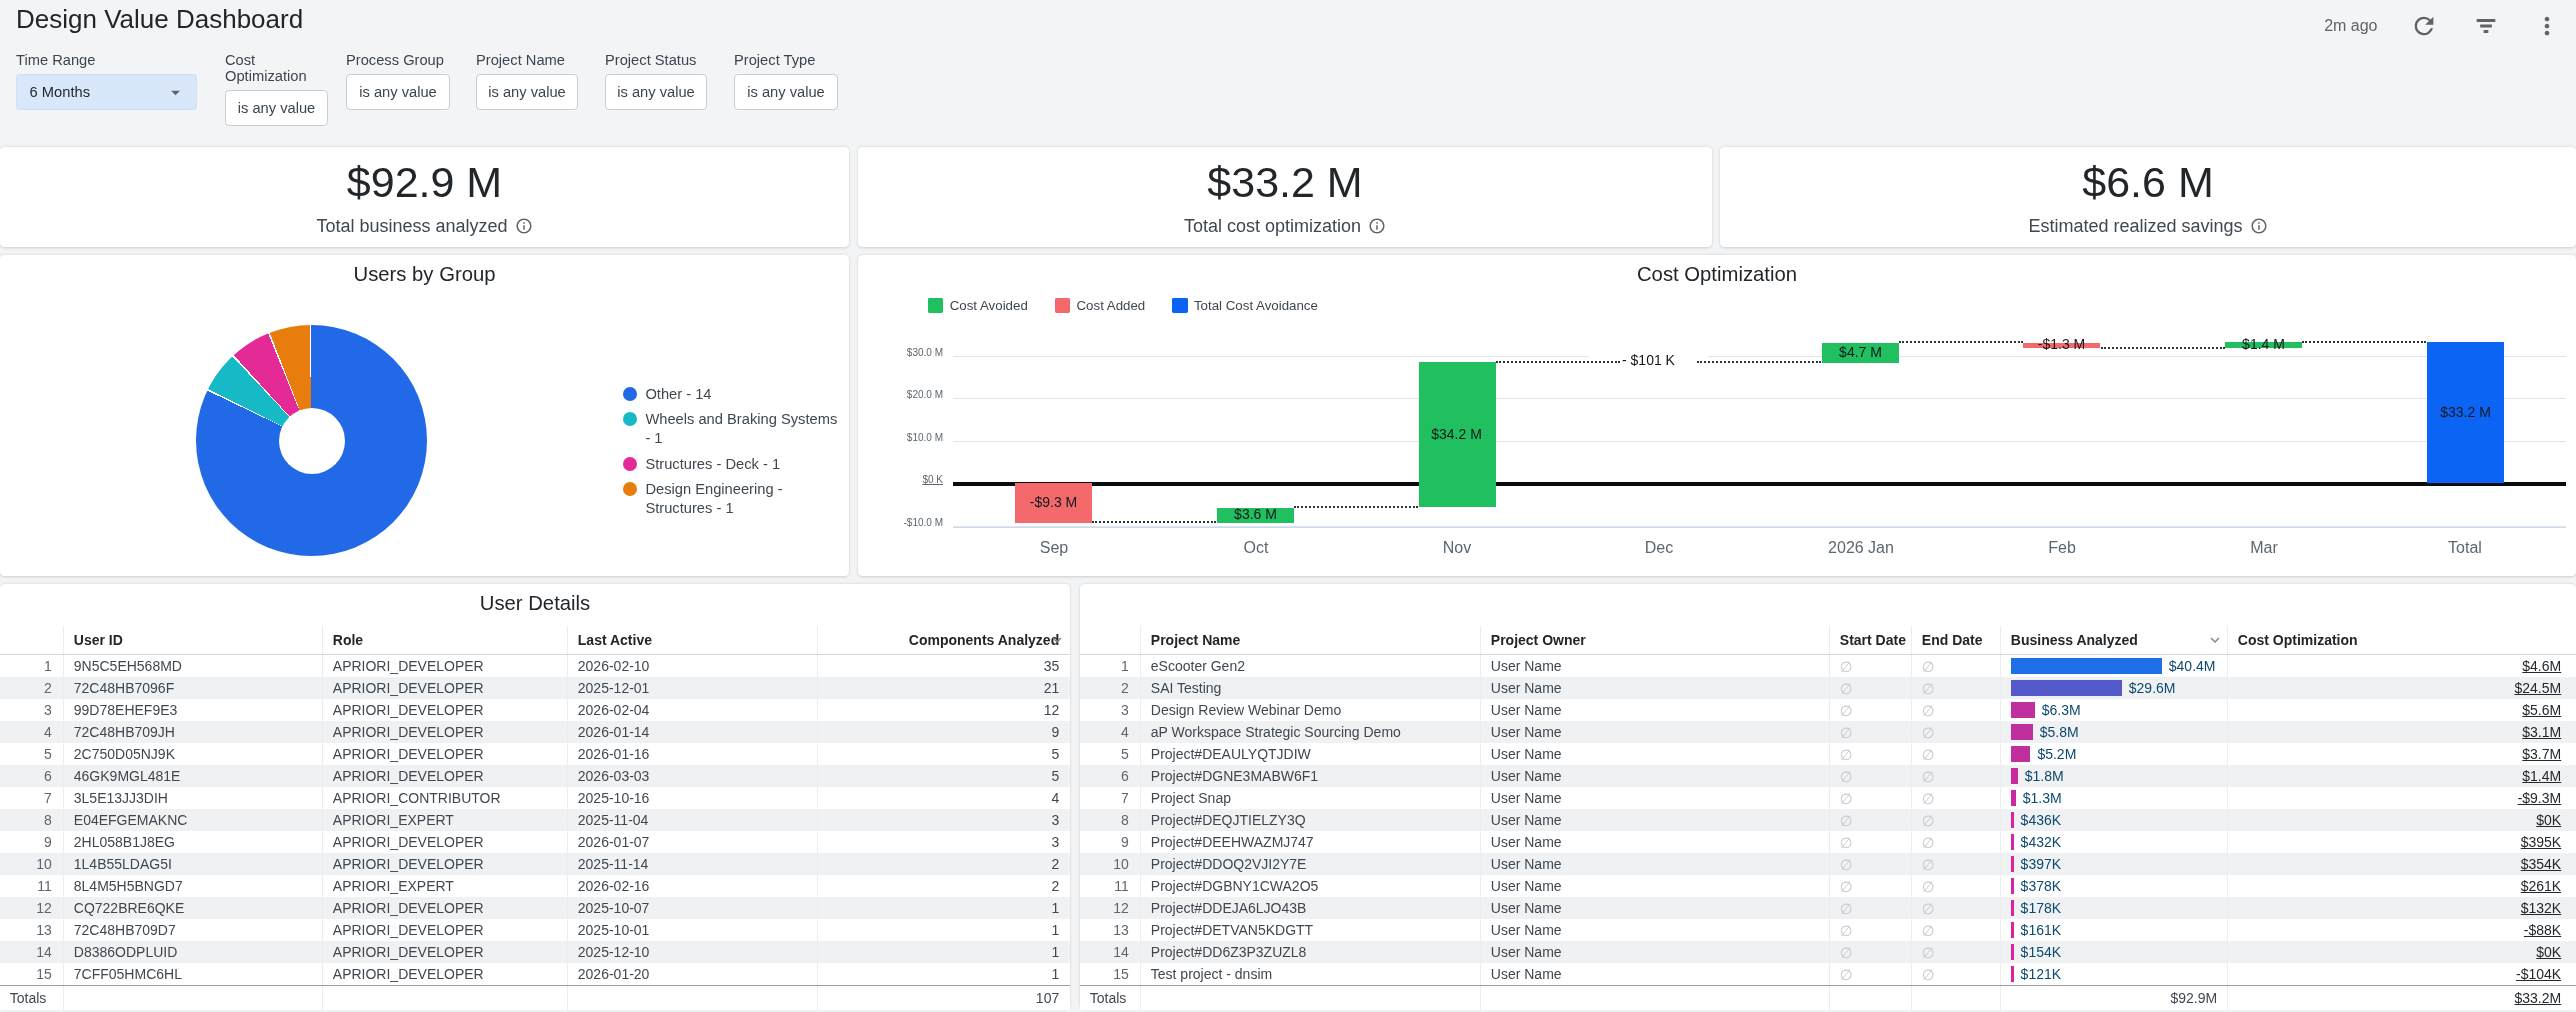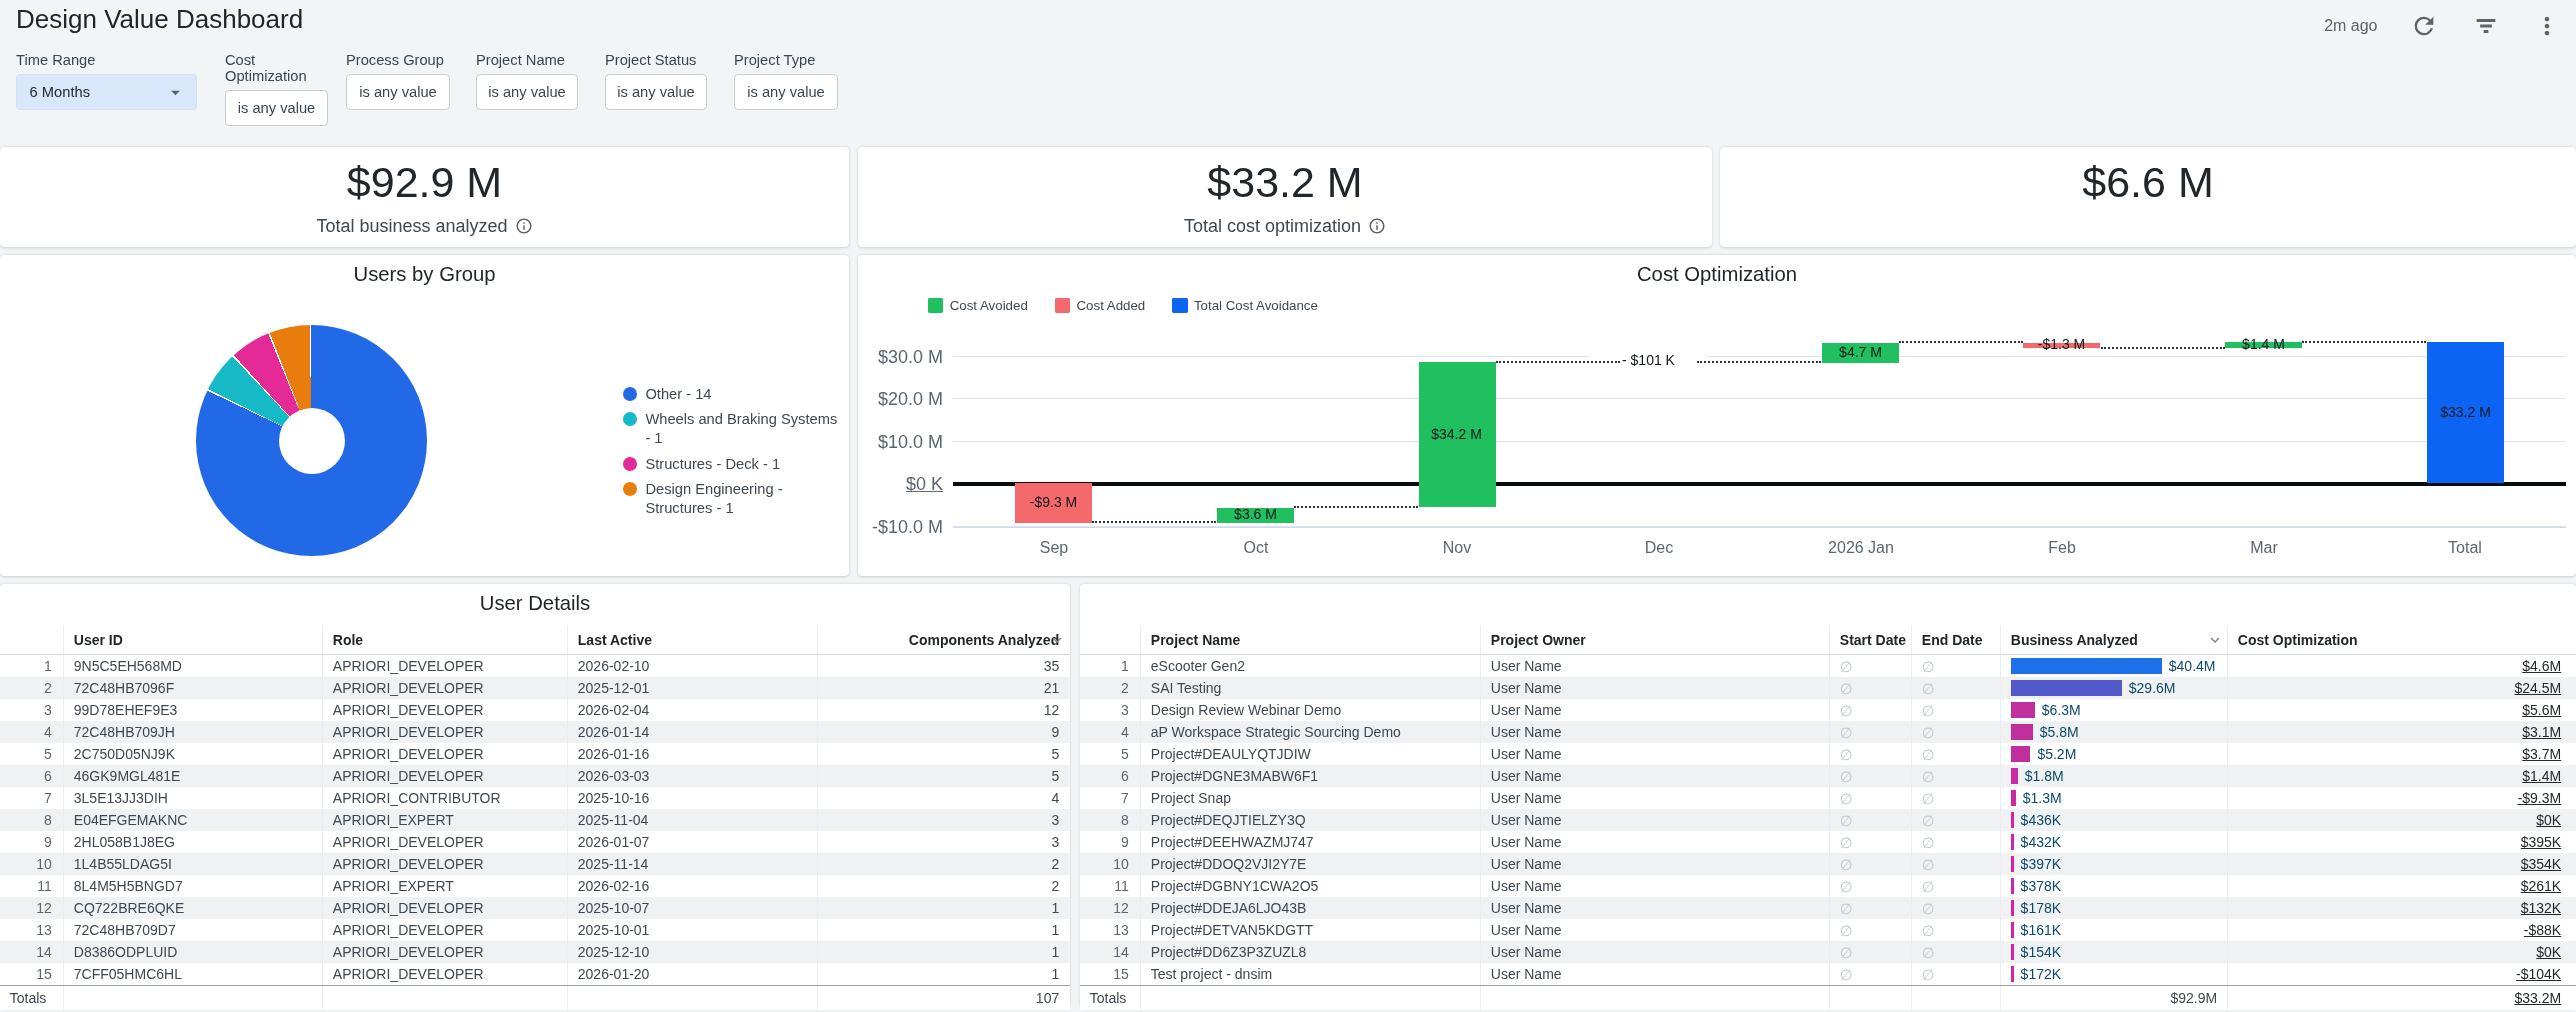--- a/index.html
+++ b/index.html
@@ -40,21 +40,21 @@
   .legend-dot{flex:0 0 auto;width:14px;height:14px;border-radius:50%;margin-top:2.1px;}
 
   
   .chart-legend{position:absolute;left:70px;top:43px;display:flex;gap:27px;align-items:center;}
   .chart-legend .item{display:flex;align-items:center;gap:6.3px;font-size:13.3px;color:#3f4850;justify-content:space-between;}
   .swatch{width:15.4px;height:15.4px;border-radius:1.4px;}
   .plot{position:absolute;left:95px;top:67px;width:1613px;height:249px;}
   .gridline{position:absolute;left:0;width:100%;height:0.7px;background:#e2e5e8;}
   .gridline.zero{height:3.5px;background:#0a0d10;}
   .baseline{position:absolute;left:0;width:100%;height:1.4px;background:#ccd9f3;}
-  .ytick{position:absolute;left:-93px;width:83px;text-align:right;font-size:18px;color:#5c6670;}
+  .ytick{position:absolute;left:-93px;width:83px;text-align:right;font-size:10px;color:#5c6670;}
   .xtick{position:absolute;text-align:center;font-size:16px;color:#5c6670;}
   .wbar{position:absolute;}
   .wbar-label{position:absolute;text-align:center;font-size:14px;color:#14181c;}
   .wbar-label.on-line{background:#fff;padding:0 7px;}
   .connector{position:absolute;height:0;border-top:2.1px dotted #30353a;}
 
   
   .tbl{position:absolute;left:0;right:0;top:42px;}
   .trow{display:flex;height:22px;background:#fff;}
   .trow.alt{background:#f0f1f2;}
@@ -159,20 +159,28 @@
           <span>Total cost optimization</span>
           <span style="display: inline-flex;">
             <svg viewBox="0 0 24 24" width="18" height="18" fill="#5f6368">
               <path d="M11 7h2v2h-2zm0 4h2v6h-2zm1-9C6.48 2 2 6.48 2 12s4.48 10 10 10 10-4.48 10-10S17.52 2 12 2zm0 18c-4.41 0-8-3.59-8-8s3.59-8 8-8 8 3.59 8 8-3.59 8-8 8z"></path>
             </svg>
           </span>
         </div>
       </div>
       <div class="card" style="left: 1720px; top: 147px; width: 856px; height: 100px;">
         <div class="kpi-value">$6.6 M</div>
+        <div class="kpi-label">
+          <span>Estimated realized savings</span>
+          <span style="display: inline-flex;">
+            <svg viewBox="0 0 24 24" width="18" height="18" fill="#5f6368">
+              <path d="M11 7h2v2h-2zm0 4h2v6h-2zm1-9C6.48 2 2 6.48 2 12s4.48 10 10 10 10-4.48 10-10S17.52 2 12 2zm0 18c-4.41 0-8-3.59-8-8s3.59-8 8-8 8 3.59 8 8-3.59 8-8 8z"></path>
+            </svg>
+          </span>
+        </div>
       </div>
     </div>
 
   <section class="card" id="donutCard" style="left:0;top:255px;width:849px;height:321px;">
     <h2>
         <span>Users by Group</span>
       </h2>
     <div class="donut" id="donut" style="background: conic-gradient(rgb(34, 105, 231) 0deg, rgb(34, 105, 231) 295.571deg, rgb(255, 255, 255) 295.571deg, rgb(255, 255, 255) 296.471deg, rgb(22, 185, 198) 296.471deg, rgb(22, 185, 198) 316.747deg, rgb(255, 255, 255) 316.747deg, rgb(255, 255, 255) 317.647deg, rgb(227, 42, 150) 317.647deg, rgb(227, 42, 150) 337.924deg, rgb(255, 255, 255) 337.924deg, rgb(255, 255, 255) 338.824deg, rgb(232, 125, 13) 338.824deg, rgb(232, 125, 13) 359.1deg, rgb(255, 255, 255) 359.1deg, rgb(255, 255, 255) 360deg);"></div>
     <ul class="donut-legend" id="donutLegend">
         <li>
@@ -683,21 +691,21 @@
           <div class="tcell" style="width: 340px; flex: 0 0 auto;">Test project - dnsim</div>
           <div class="tcell" style="width: 349px; flex: 0 0 auto;">User Name</div>
           <div class="tcell" style="width: 82px; flex: 0 0 auto;">
             <span class="null-glyph">∅</span>
           </div>
           <div class="tcell" style="width: 89px; flex: 0 0 auto;">
             <span class="null-glyph">∅</span>
           </div>
           <div class="tcell" style="width: 227px; flex: 0 0 auto;">
             <span class="ba-bar" style="width: 2.8px; background: rgb(217, 33, 163);"></span>
-            <span class="ba-label">$172K</span>
+            <span class="ba-label">$121K</span>
           </div>
           <div class="tcell r" style="width: 344px; flex: 0 0 auto;">
             <span class="drill-link">-$104K</span>
           </div>
         </div>
         <div class="trow totals">
           <div class="tcell" style="width: 60px; flex: 0 0 auto;">Totals</div>
           <div class="tcell" style="width: 340px; flex: 0 0 auto;"></div>
           <div class="tcell" style="width: 349px; flex: 0 0 auto;"></div>
           <div class="tcell" style="width: 82px; flex: 0 0 auto;"></div>

